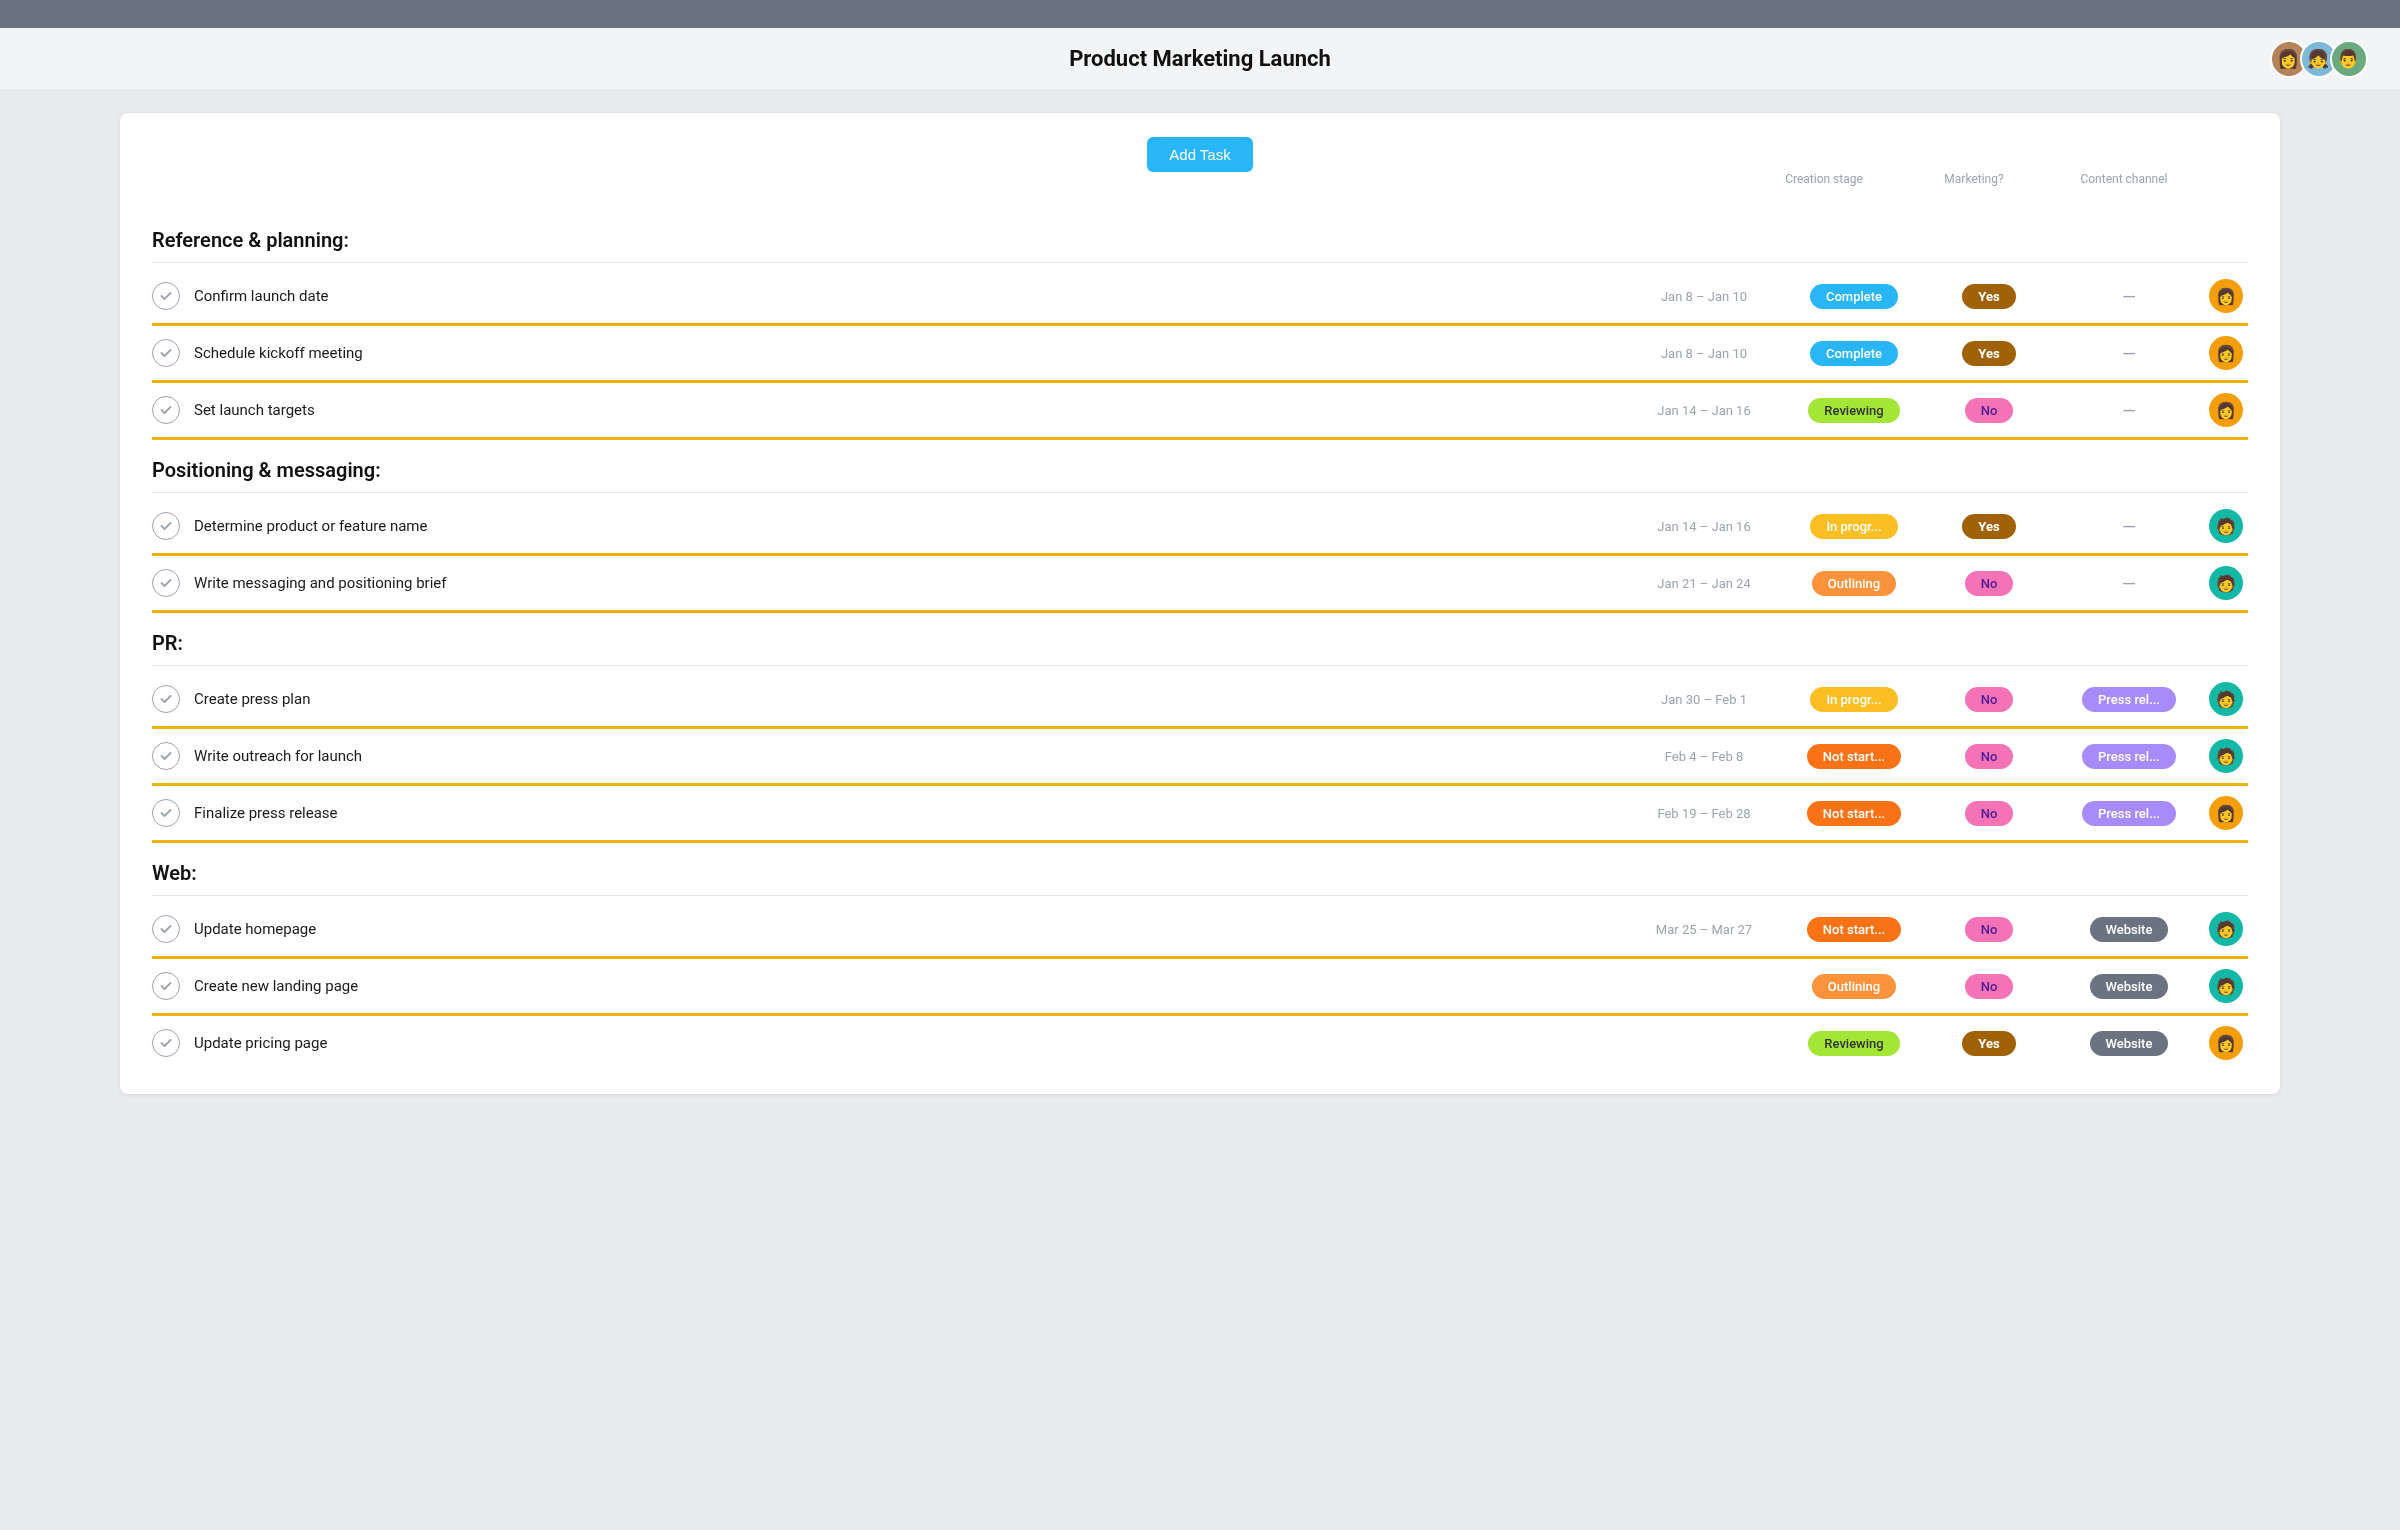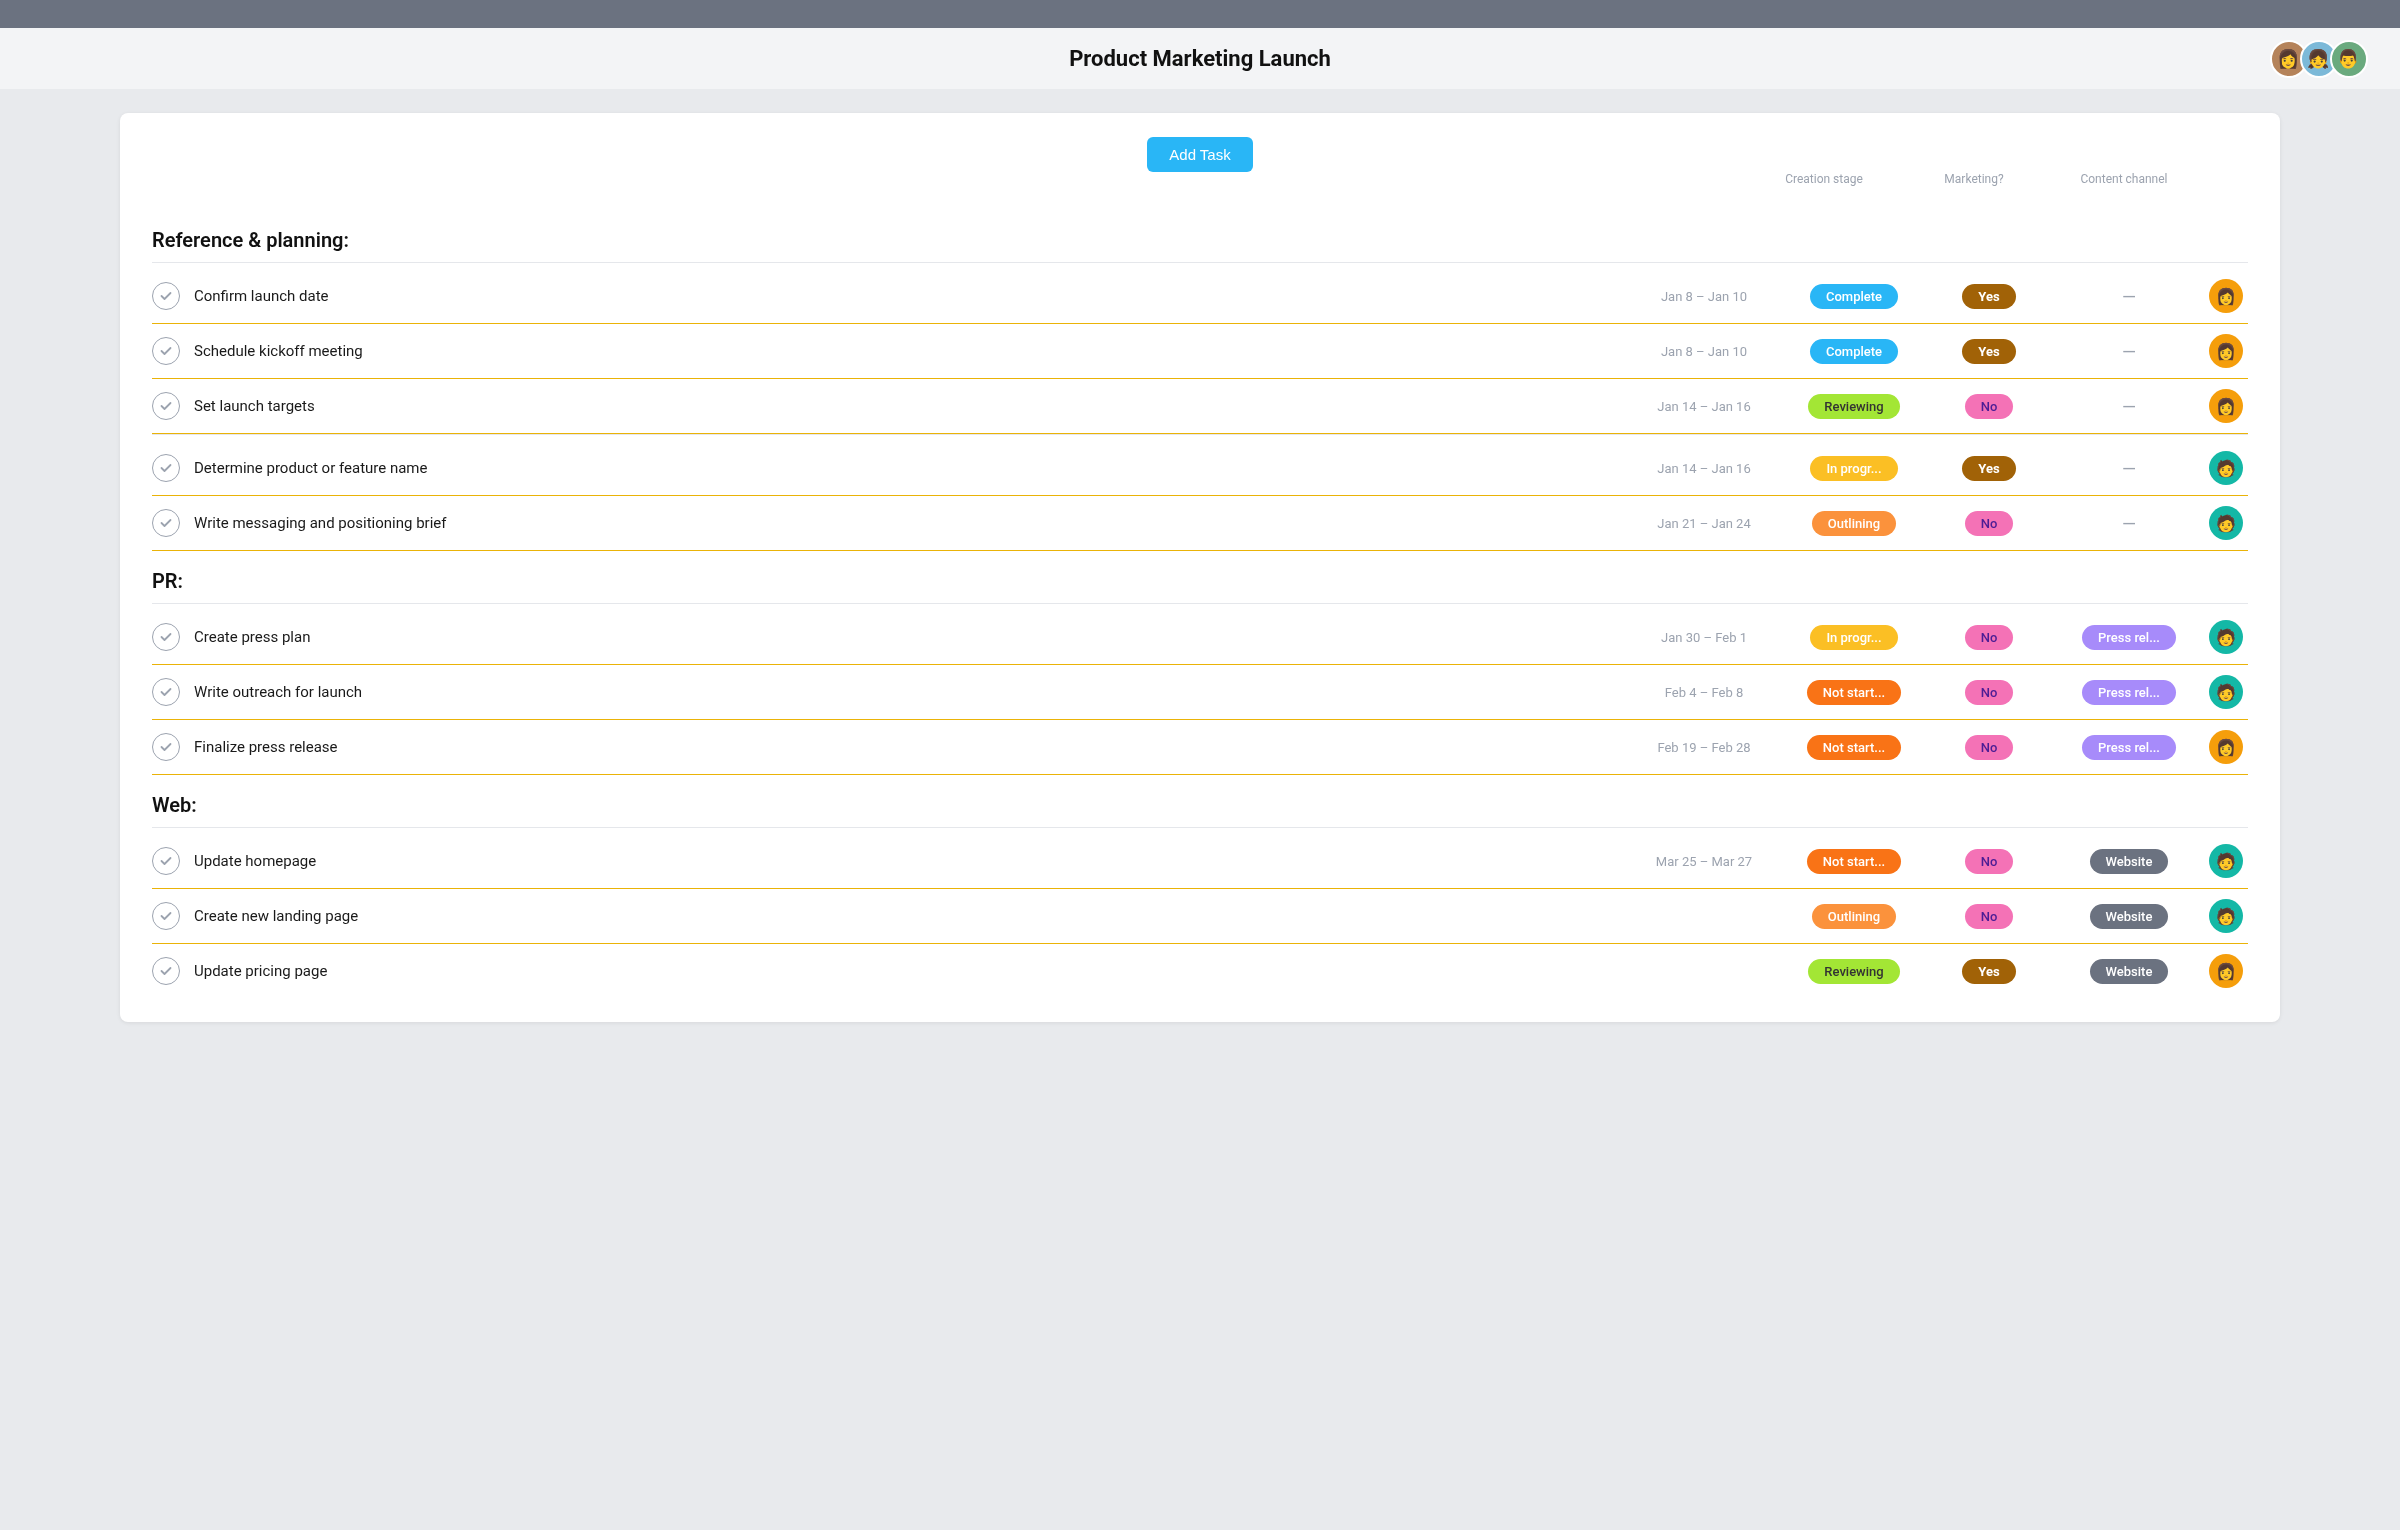--- a/index.html
+++ b/index.html
@@ -103,21 +103,21 @@
     .section-divider {
       border: none;
       border-top: 1.5px solid #e5e7eb;
       margin-bottom: 6px;
     }
 
     .task-row {
       display: flex;
       align-items: center;
       padding: 10px 0;
-      border-bottom: 1px solid #eab308;
+      border-bottom: 3px solid #eab308;
     }
     .task-row:last-child { border-bottom: none; }
     .task-check {
       width: 28px;
       height: 28px;
       border-radius: 50%;
       border: 1.5px solid #9ca3af;
       display: flex;
       align-items: center;
       justify-content: center;
@@ -285,20 +285,21 @@
           <div class="task-approved">
             <span class="badge badge-no">No</span>
           </div>
           <div class="task-channel">
             <span class="dash">—</span>
           </div>
           <div class="task-avatar">
             <div class="row-avatar" style="background: rgb(245, 158, 11);">👩</div>
           </div>
         </div>
+        <div class="section-header">Positioning &amp; messaging:</div>
         <hr class="section-divider">
         <div class="task-row">
           <div class="task-check">
             <svg width="14" height="14" viewBox="0 0 14 14" fill="none">
               <path d="M2.5 7L5.5 10L11.5 4" stroke="#9ca3af" stroke-width="1.8" stroke-linecap="round" stroke-linejoin="round"></path>
             </svg>
           </div>
           <div class="task-name">Determine product or feature name</div>
           <div class="task-dates">Jan 14 – Jan 16</div>
           <div class="task-status">

